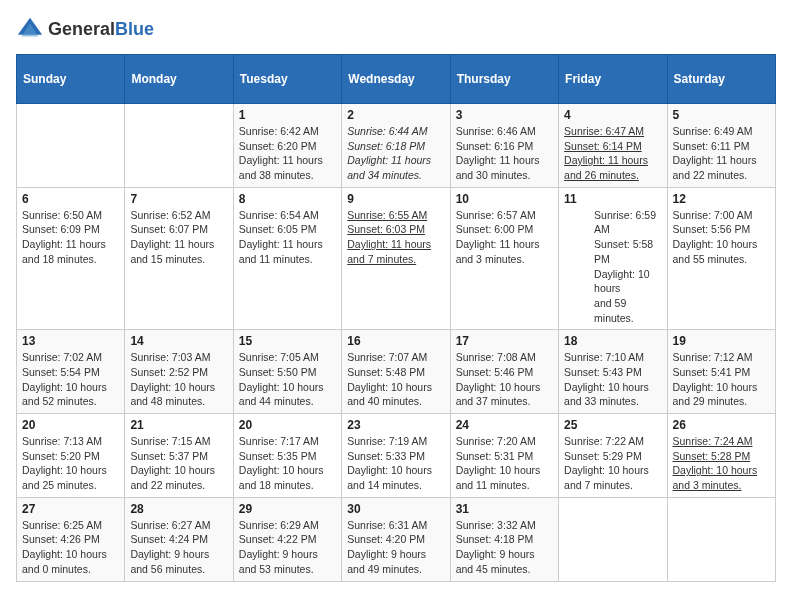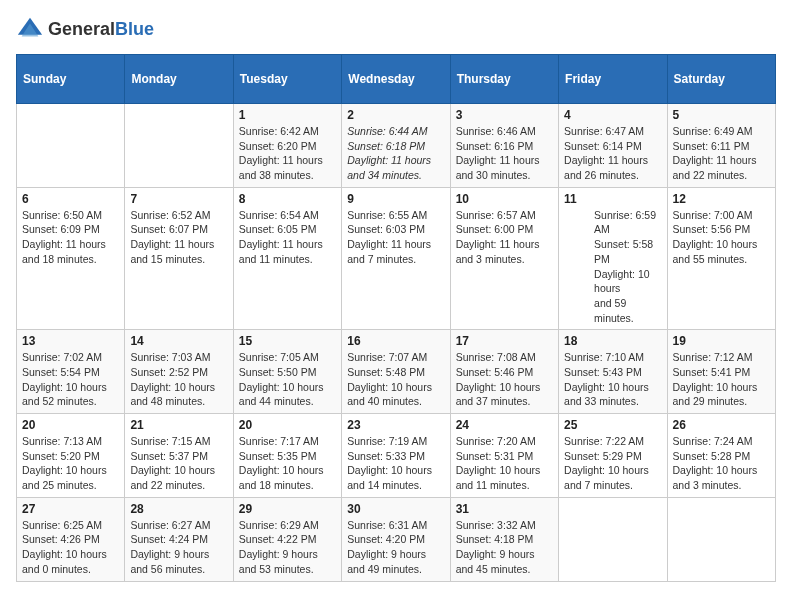--- a/index.html
+++ b/index.html
@@ -135,21 +135,21 @@
         </td>
         <td>
           <span class="day-num">3</span>
           <div class="day-info" style="white-space: pre-line;">Sunrise: 6:46 AM
 Sunset: 6:16 PM
 Daylight: 11 hours
 and 30 minutes.</div>
         </td>
         <td>
           <span class="day-num">4</span>
-          <div class="day-info" style="white-space: pre-line;">Sunrise: 6:47 AM
+          <div class="day-info" style="white-space: pre-line; text-decoration: underline;">Sunrise: 6:47 AM
 Sunset: 6:14 PM
 Daylight: 11 hours
 and 26 minutes.</div>
         </td>
         <td>
           <span class="day-num">5</span>
           <div class="day-info" style="white-space: pre-line;">Sunrise: 6:49 AM
 Sunset: 6:11 PM
 Daylight: 11 hours
 and 22 minutes.</div>
@@ -172,21 +172,21 @@
         </td>
         <td>
           <span class="day-num">8</span>
           <div class="day-info" style="white-space: pre-line;">Sunrise: 6:54 AM
 Sunset: 6:05 PM
 Daylight: 11 hours
 and 11 minutes.</div>
         </td>
         <td>
           <span class="day-num">9</span>
-          <div class="day-info" style="white-space: pre-line;">Sunrise: 6:55 AM
+          <div class="day-info" style="white-space: pre-line; text-decoration: underline;">Sunrise: 6:55 AM
 Sunset: 6:03 PM
 Daylight: 11 hours
 and 7 minutes.</div>
         </td>
         <td>
           <span class="day-num">10</span>
           <div class="day-info" style="white-space: pre-line;">Sunrise: 6:57 AM
 Sunset: 6:00 PM
 Daylight: 11 hours
 and 3 minutes.</div>
@@ -295,21 +295,21 @@
         </td>
         <td>
           <span class="day-num">25</span>
           <div class="day-info" style="white-space: pre-line;">Sunrise: 7:22 AM
 Sunset: 5:29 PM
 Daylight: 10 hours
 and 7 minutes.</div>
         </td>
         <td>
           <span class="day-num">26</span>
-          <div class="day-info" style="white-space: pre-line;">Sunrise: 7:24 AM
+          <div class="day-info" style="white-space: pre-line; text-decoration: underline;">Sunrise: 7:24 AM
 Sunset: 5:28 PM
 Daylight: 10 hours
 and 3 minutes.</div>
         </td>
       </tr>
       <tr>
         <td>
           <span class="day-num">27</span>
           <div class="day-info" style="white-space: pre-line;">Sunrise: 6:25 AM
 Sunset: 4:26 PM

